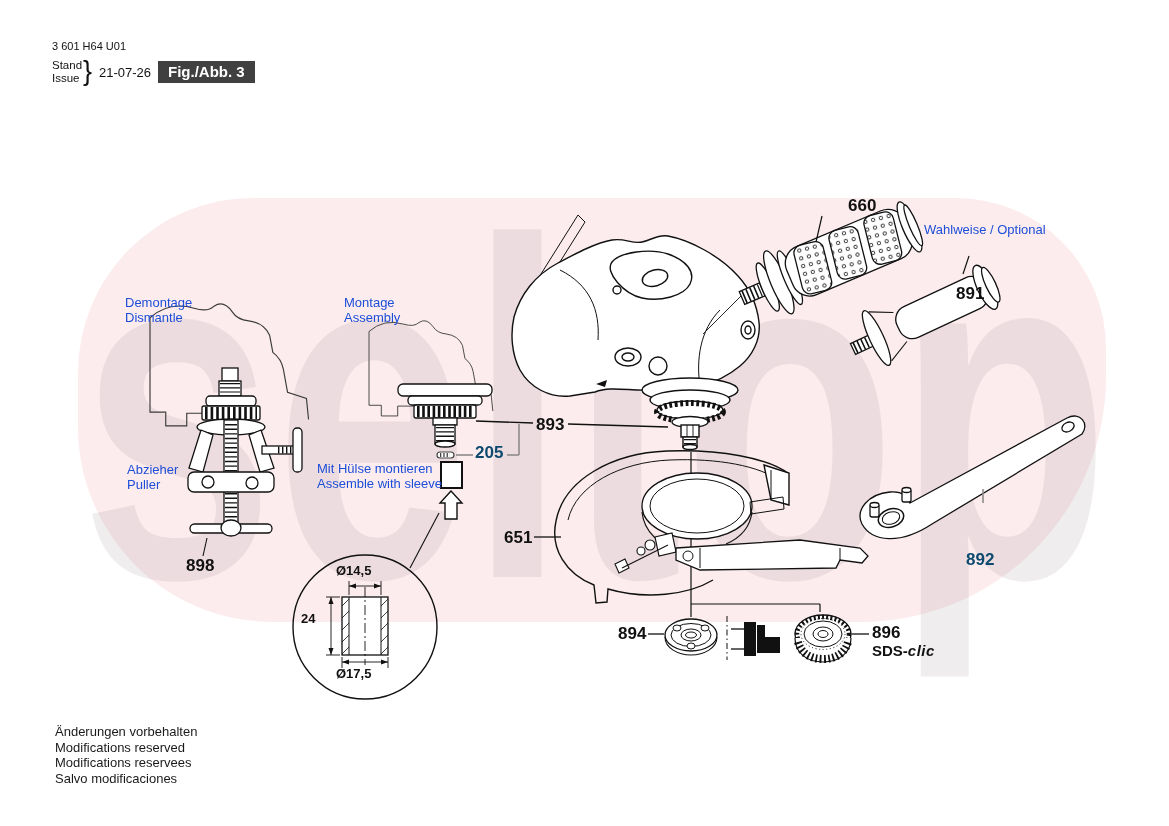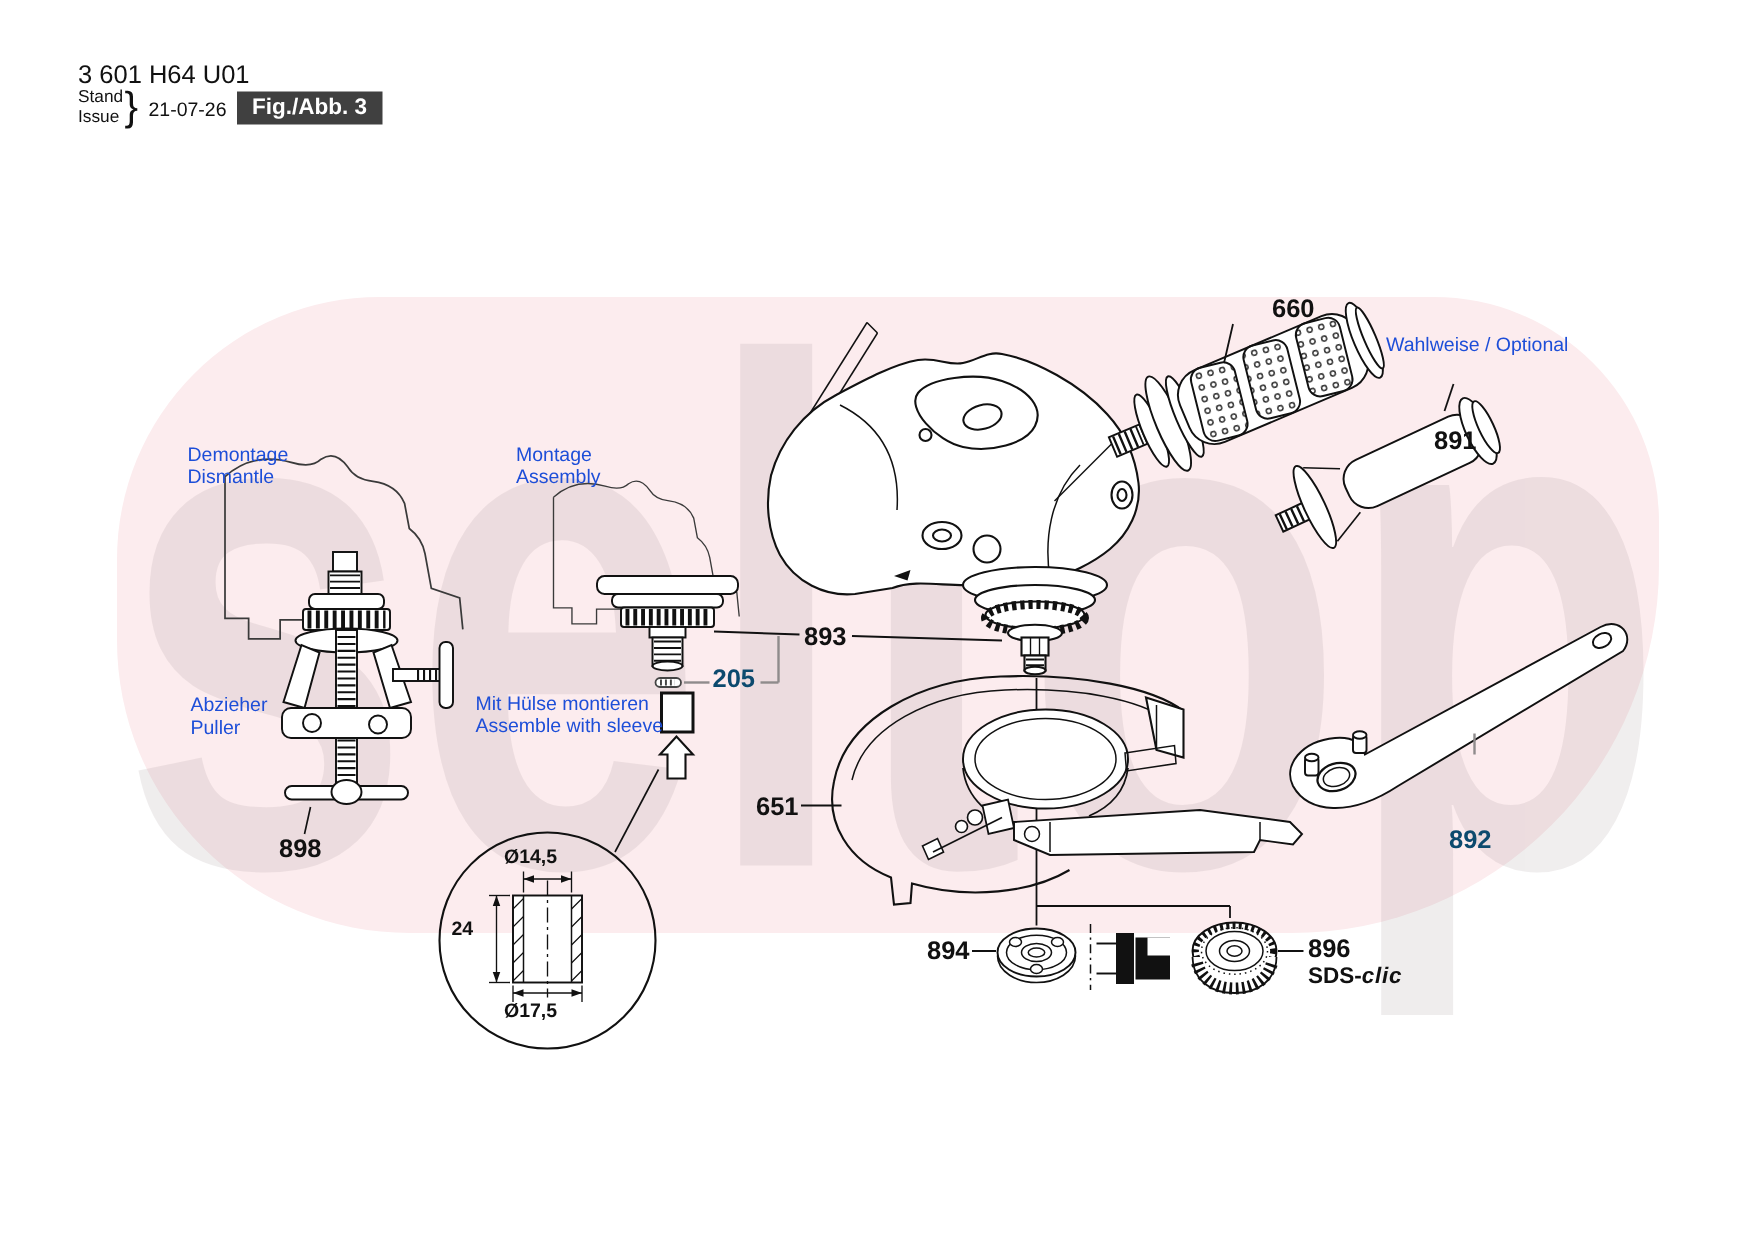--- a/index.html
+++ b/index.html
@@ -5,21 +5,21 @@
   html,body{margin:0;padding:0;background:#ffffff;}
   #stage{position:relative;width:1169px;height:826px;background:#ffffff;overflow:hidden;
          font-family:"Liberation Sans","DejaVu Sans",sans-serif;color:#111;}
   #pinkblob{position:absolute;left:78px;top:198px;width:1028px;height:424px;
             background:#fcecee;border-radius:175px 150px 245px 195px;}
   #artwork{position:absolute;left:0;top:0;}
   .lbl{position:absolute;font-size:13px;line-height:15px;color:#1d4ed8;white-space:nowrap;}
   .pn{position:absolute;font-size:17px;line-height:18px;font-weight:bold;color:#111;white-space:nowrap;}
   .gray{color:#0c4a6e;}
   .dim{position:absolute;font-size:13px;font-weight:bold;color:#111;white-space:nowrap;}
-  #hdr-part{position:absolute;left:52px;top:40px;font-size:17px;}
+  #hdr-part{position:absolute;left:52px;top:40px;font-size:11px;}
   #hdr-standissue{position:absolute;left:52px;top:59px;font-size:11.5px;line-height:12.5px;}
   #hdr-brace{position:absolute;left:83px;top:56px;font-size:27px;font-weight:300;}
   #hdr-date{position:absolute;left:99px;top:65px;font-size:13px;}
   #fig-box{position:absolute;left:158px;top:61px;background:#404040;color:#fff;
            font-size:15px;font-weight:bold;padding:2px 10px 3px 10px;}
   #footer{position:absolute;left:55px;top:724px;font-size:13px;line-height:15.5px;color:#1a1a1a;}
   #sds{position:absolute;left:872px;top:642px;font-size:15px;font-weight:bold;white-space:nowrap;}
   #sds i{font-style:italic;letter-spacing:.5px;}
 </style>
 </head>
@@ -302,14 +302,20 @@
   <div class="pn" style="left:872px;top:624px;">896</div>
   <div id="sds"><span>SDS-</span><i>clic</i></div>
   <div class="pn gray" style="left:966px;top:503px;margin-top:48px;">892</div>
   <div class="pn" style="left:808px;top:197px;margin-left:40px;">660</div>
   <div class="pn" style="left:956px;top:237px;margin-top:48px;">891</div>
 
   <div class="dim" style="left:336px;top:563px;">Ø14,5</div>
   <div class="dim" style="left:301px;top:611px;">24</div>
   <div class="dim" style="left:336px;top:666px;">Ø17,5</div>
 
+  <div id="footer">
+    <div>Änderungen vorbehalten</div>
+    <div>Modifications reserved</div>
+    <div>Modifications reservees</div>
+    <div>Salvo modificaciones</div>
+  </div>
 
 </div>
 
 </body></html>

